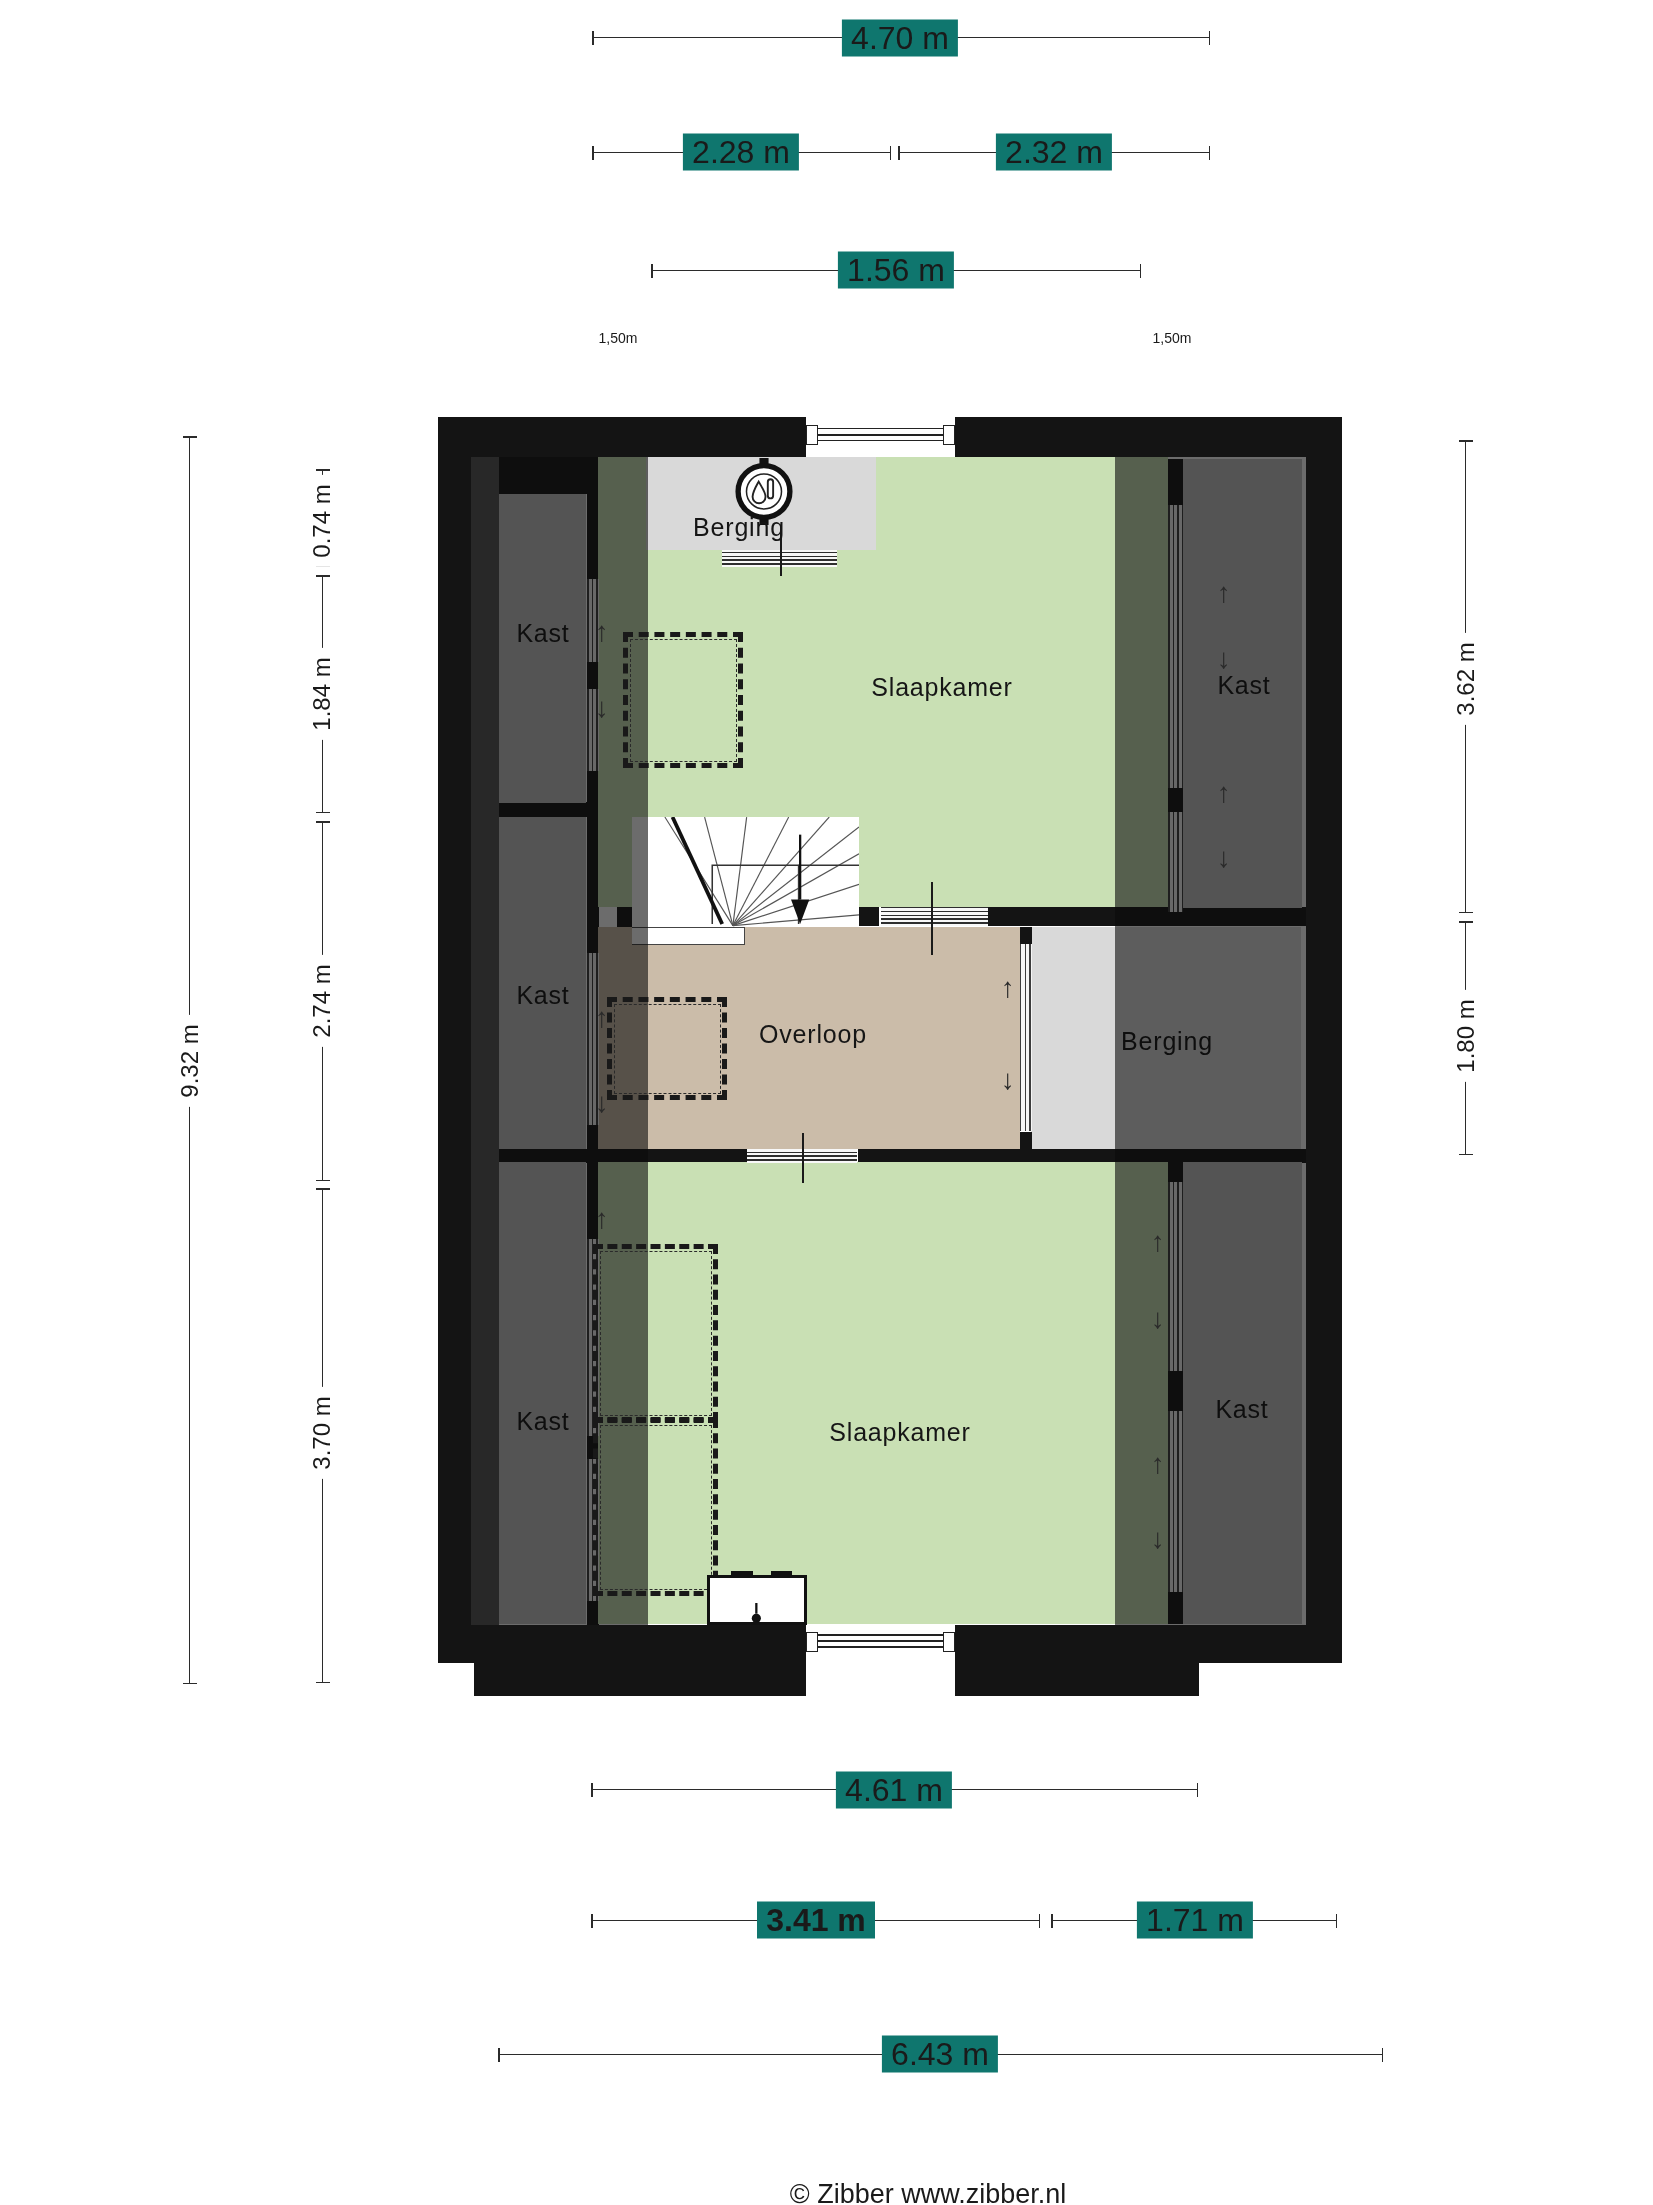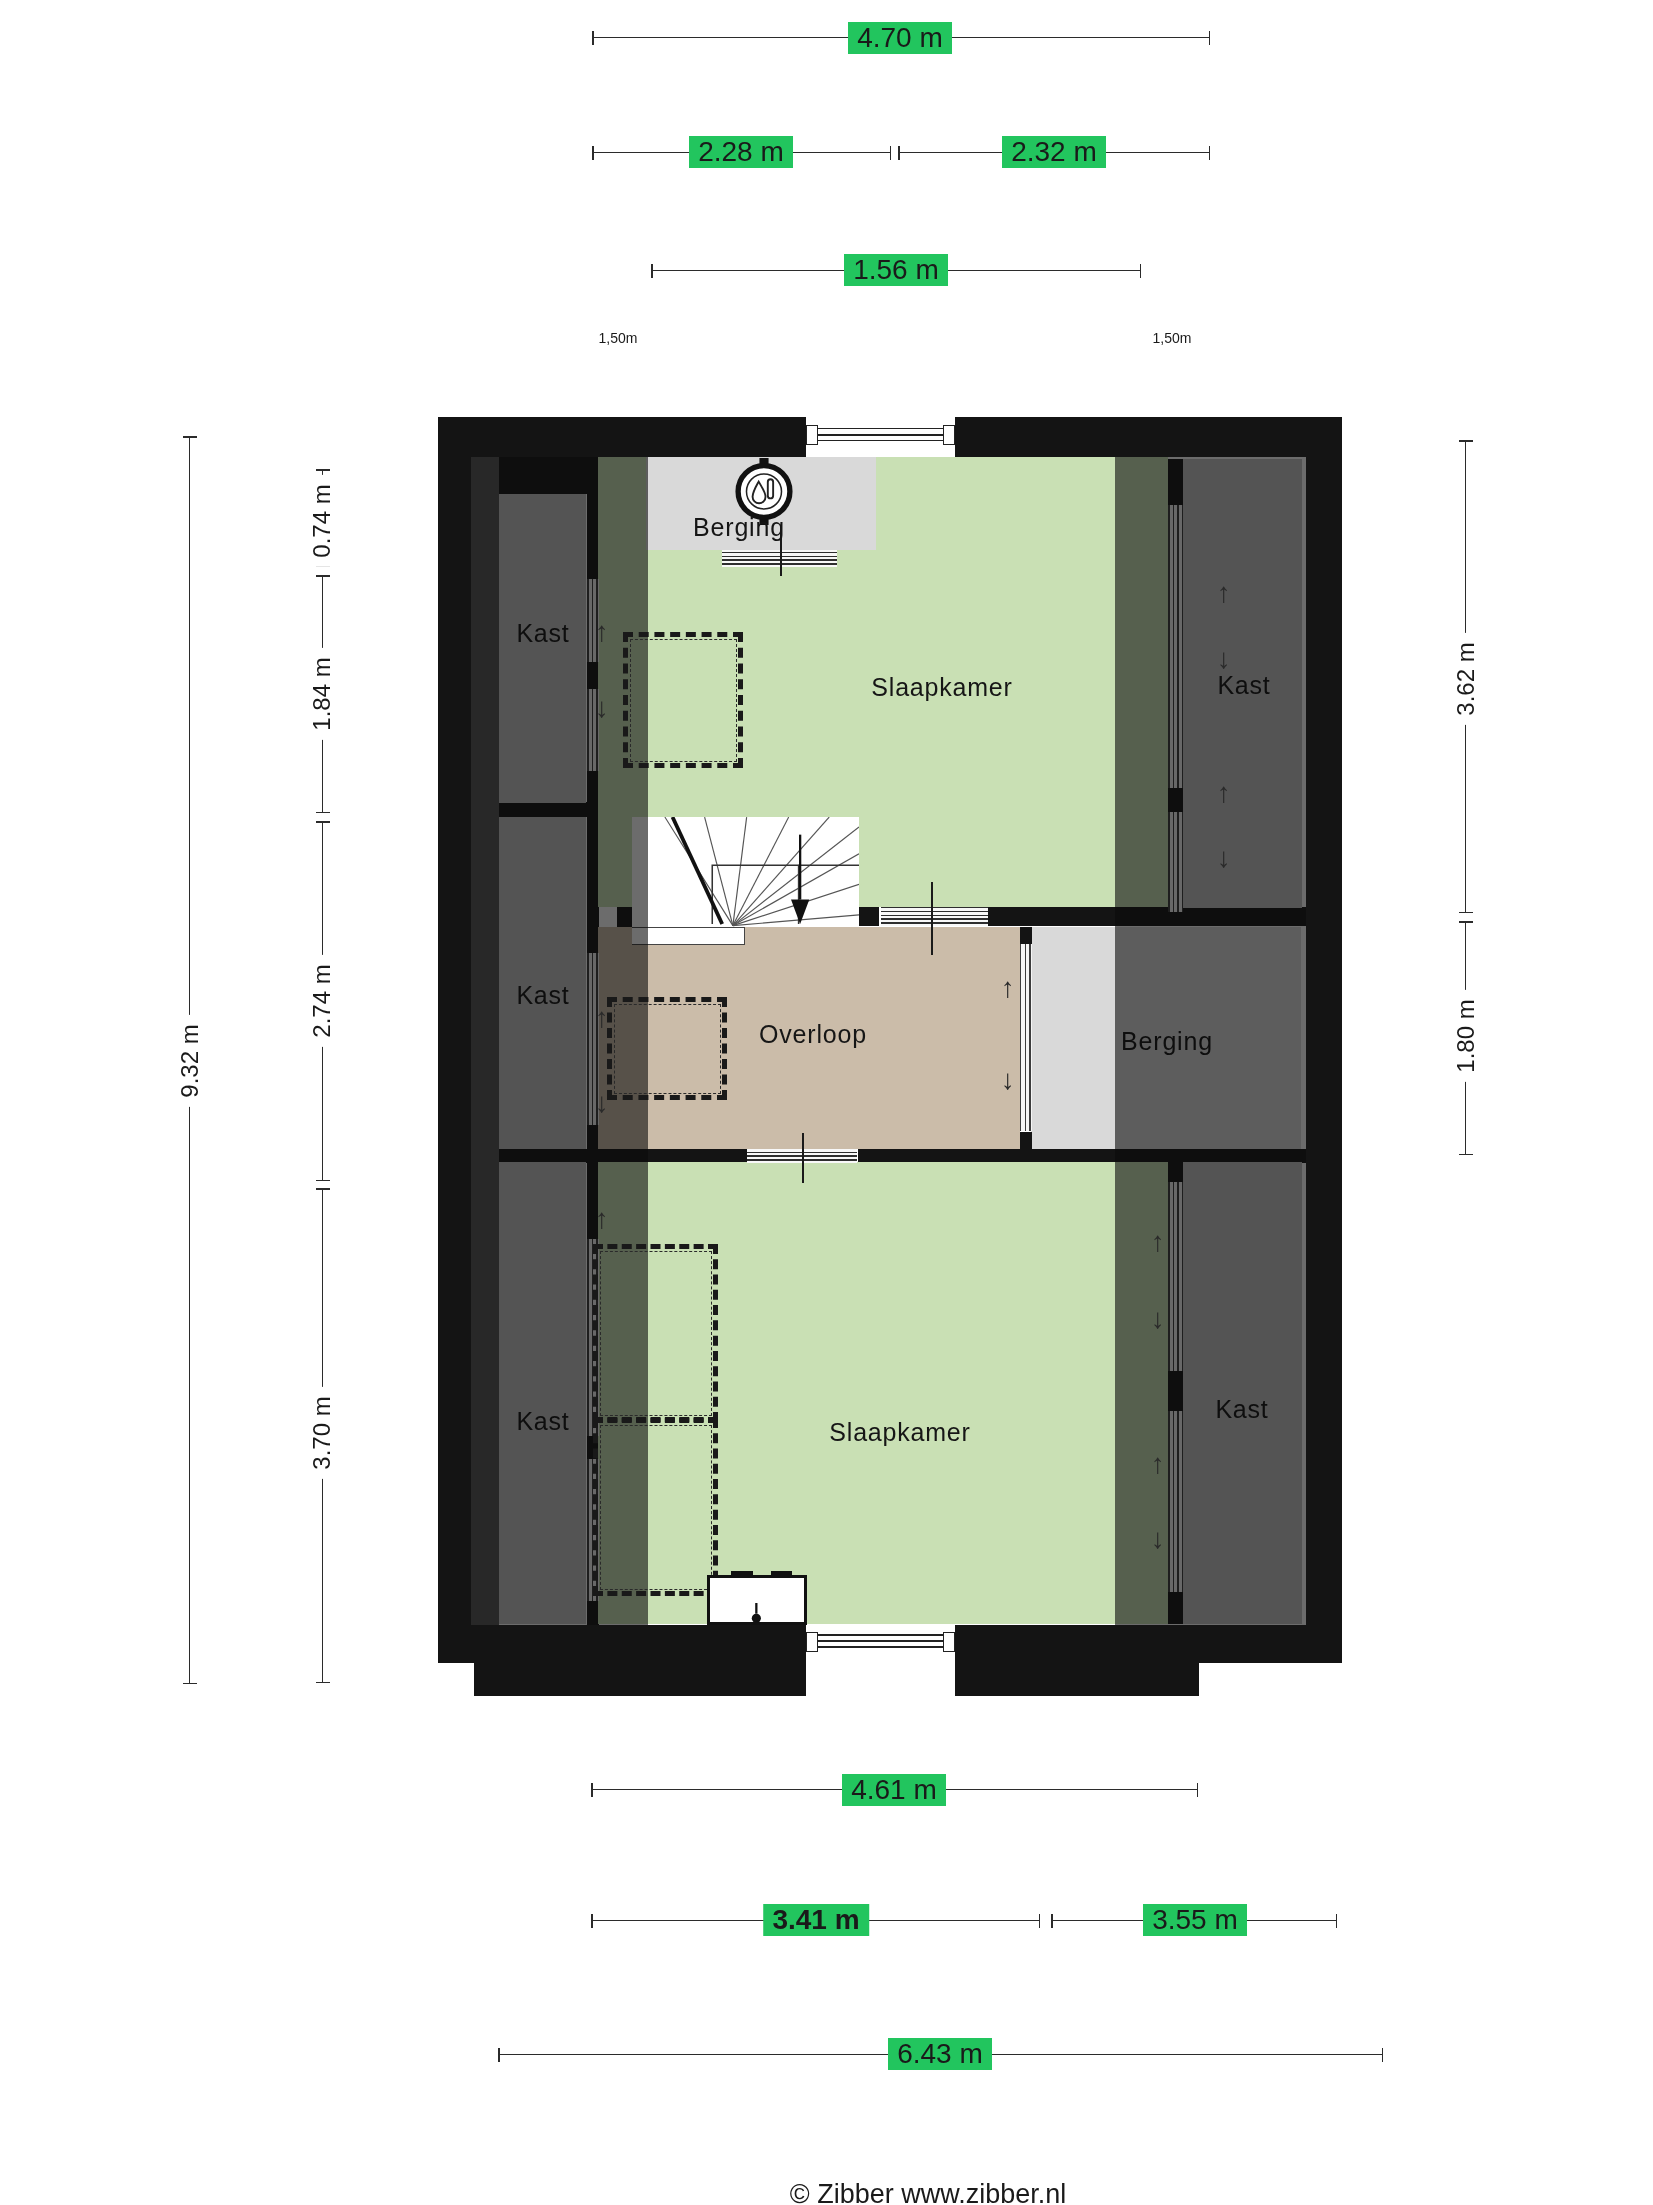--- a/index.html
+++ b/index.html
@@ -21,21 +21,21 @@
   .wincap { position:absolute; width:12.3px; height:20px; background:#fff; border:1.5px solid #222; }
   .dashed { position:absolute; border:5.4px dashed #191919; z-index:32; }
   .dashed-inner { position:absolute; inset:1.5px; border:1.5px dashed #2a2a2a; }
   .arrow { position:absolute; transform:translate(-50%,-50%); font-size:27.6px; color:#2a2a2a; font-weight:400; z-index:34; }
   .dimh { position:absolute; border-top:1.5px solid #2b2b2b; z-index:50; }
   .dimh::before, .dimh::after { content:""; position:absolute; top:-6.9px; width:1.5px; height:13.8px; background:#2b2b2b; }
   .dimh::before { left:0; } .dimh::after { right:0; }
   .dimv { position:absolute; border-left:1.5px solid #2b2b2b; z-index:50; }
   .dimv::before, .dimv::after { content:""; position:absolute; left:-6.9px; height:1.5px; width:13.8px; background:#2b2b2b; }
   .dimv::before { top:0; } .dimv::after { bottom:0; }
-  .dimlabel { position:absolute; transform:translate(-50%,-50%); background:#22c55e; padding:0 9.2px; font-size:28px; color:#1a1a1a; white-space:nowrap; z-index:51; }
+  .dimlabel { position:absolute; transform:translate(-50%,-50%); background:#0f766e; padding:0 9.2px; font-size:32px; color:#1a1a1a; white-space:nowrap; z-index:51; }
   .dimlabel-v { position:absolute; transform:translate(-50%,-50%) rotate(-90deg); background:#fff; padding:0 9.2px; font-size:24px; color:#1a1a1a; white-space:nowrap; z-index:51; }
   .freetext { position:absolute; transform:translate(-50%,-50%); font-size:14px; color:#1a1a1a; white-space:nowrap; z-index:51; }
   .footer-line { position:absolute; left:928px; transform:translateX(-50%); font-size:27px; color:#1a1a1a; white-space:nowrap; }
   .stub { position:absolute; background:#141414; z-index:7; }
 </style>
 </head>
 <body>
 
 <div class="page">
 
@@ -211,20 +211,20 @@
   <div class="dimv" style="left:1465px;top:440px;height:473px;"></div>
   <span class="dimlabel-v" style="left:1466px;top:679px;">3.62 m</span>
   <div class="dimv" style="left:1465px;top:921px;height:234px;"></div>
   <span class="dimlabel-v" style="left:1466px;top:1036px;">1.80 m</span>
 
   <div class="dimh" style="left:591px;top:1789px;width:607px;"></div>
   <span class="dimlabel" style="left:894px;top:1790px;">4.61 m</span>
   <div class="dimh" style="left:591px;top:1920px;width:449px;"></div>
   <span class="dimlabel" style="left:816px;top:1920px;font-weight:bold;">3.41 m</span>
   <div class="dimh" style="left:1051px;top:1920px;width:286px;"></div>
-  <span class="dimlabel" style="left:1195px;top:1920px;">3.55 m</span>
+  <span class="dimlabel" style="left:1195px;top:1920px;">1.71 m</span>
   <div class="dimh" style="left:498px;top:2054px;width:885px;"></div>
   <span class="dimlabel" style="left:940px;top:2054px;">6.43 m</span>
 
   <div class="footer-line" style="top:2179px;">© Zibber www.zibber.nl</div>
 
 </div>
 
 
 </body></html>

